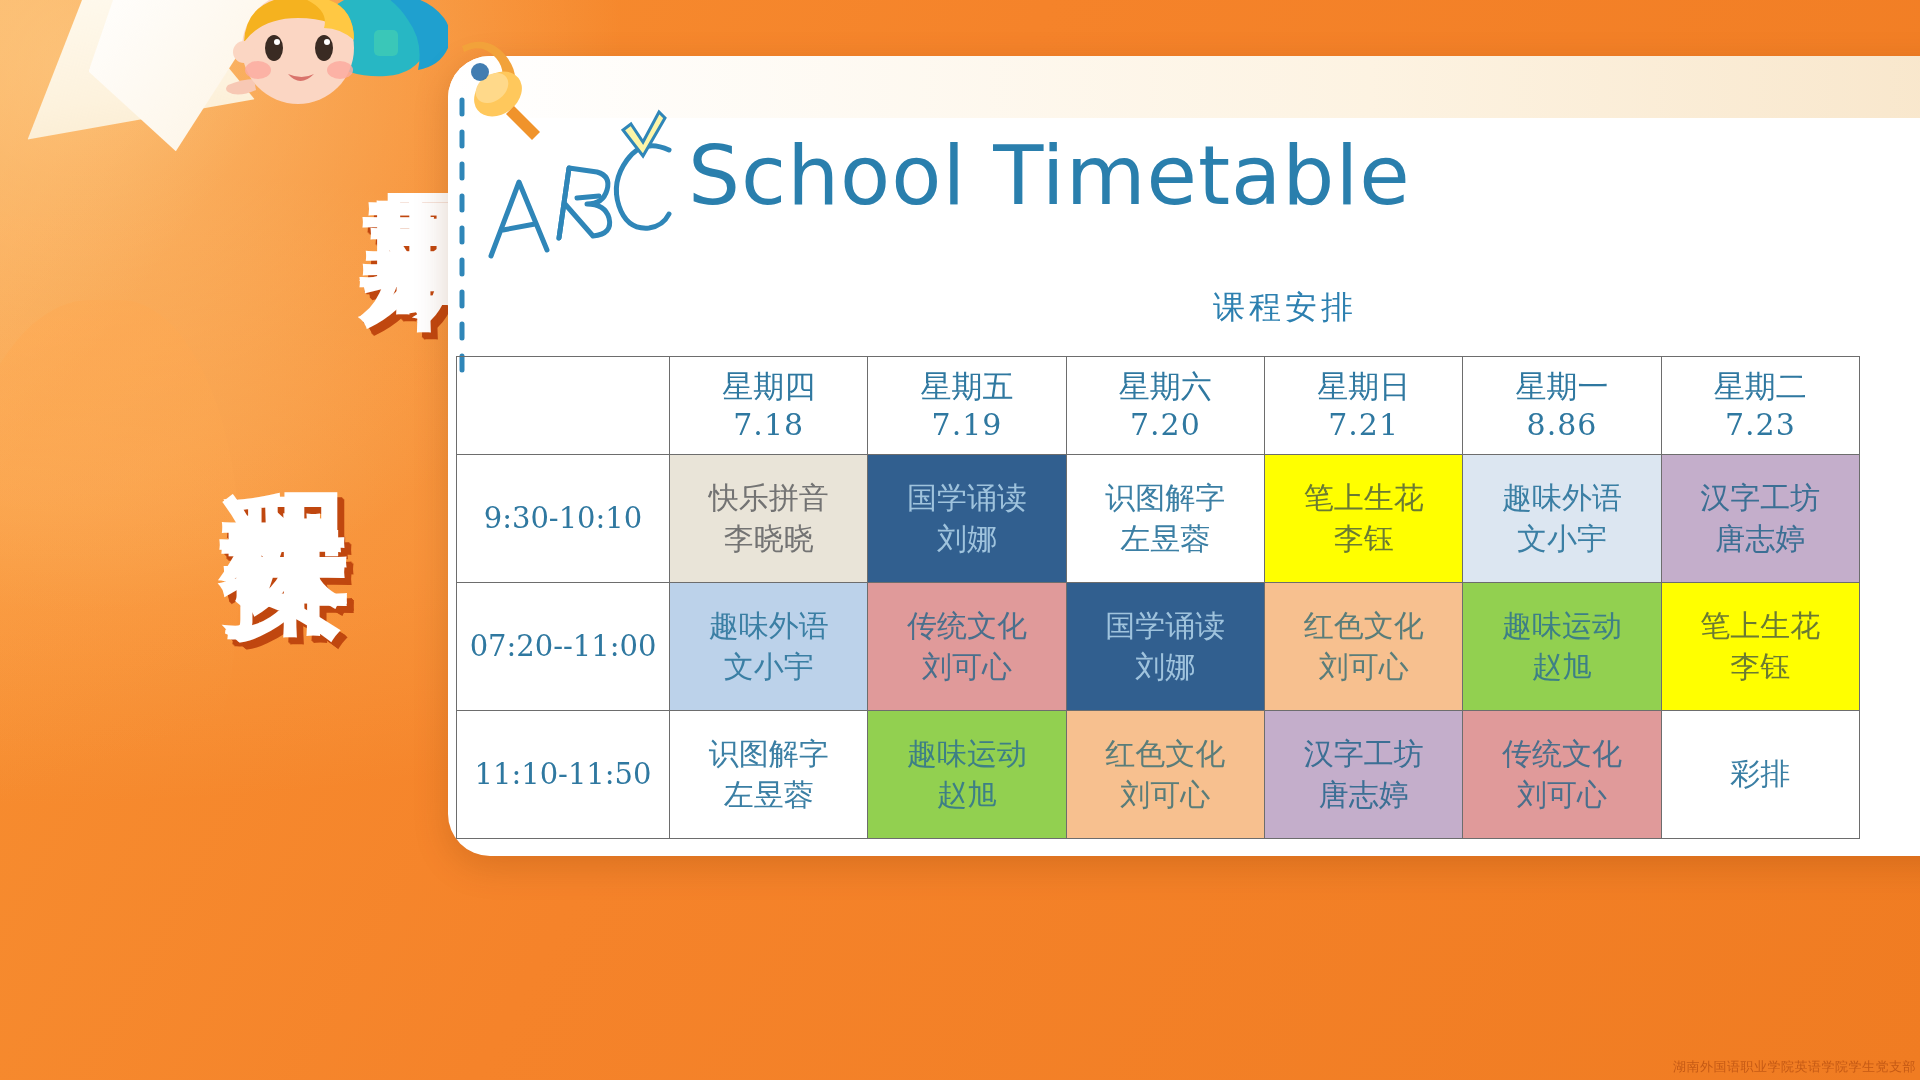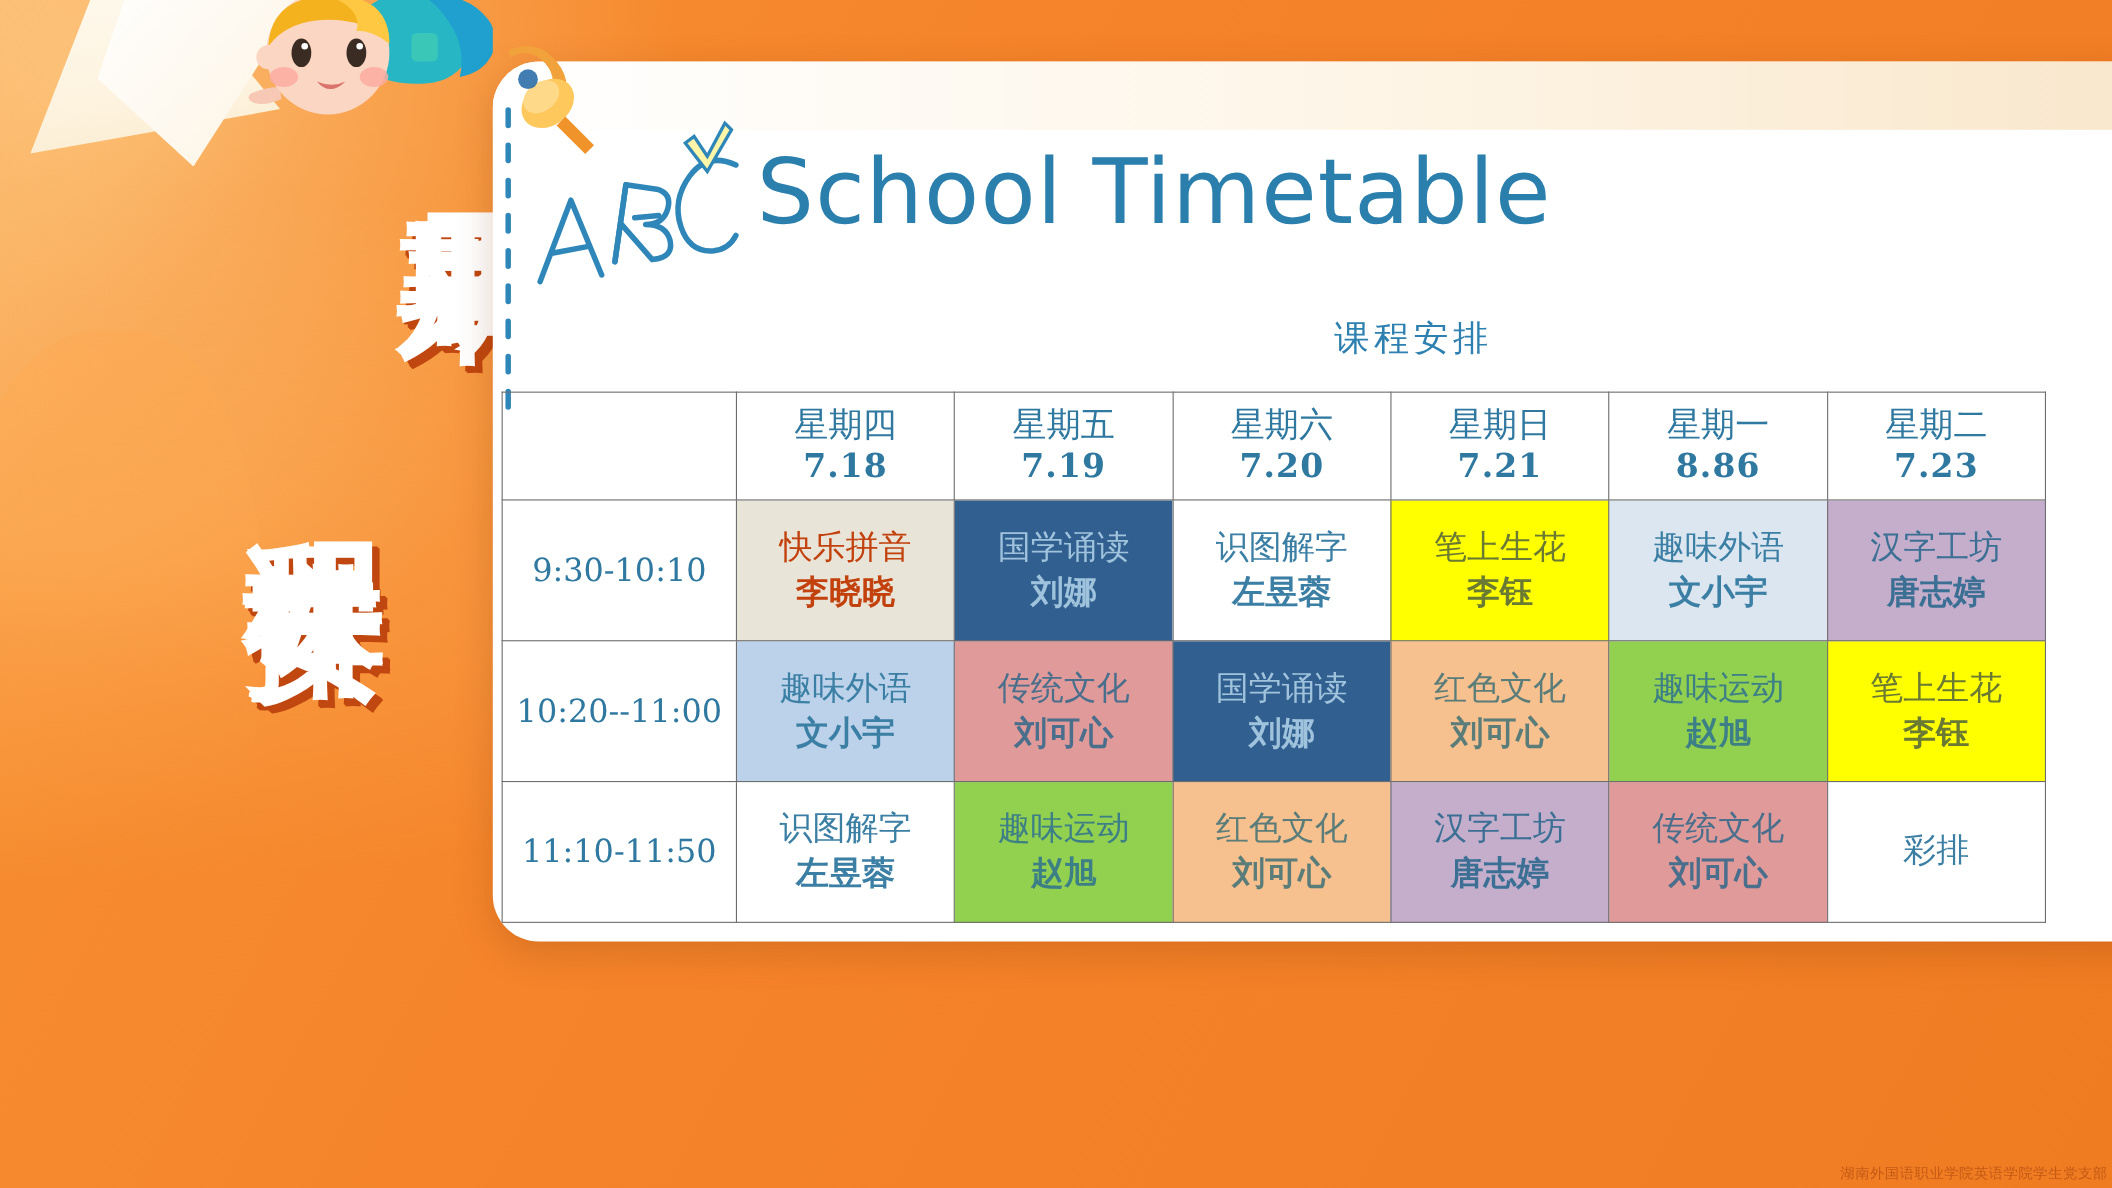--- a/index.html
+++ b/index.html
@@ -122,21 +122,21 @@
     font-family:"DejaVu Serif", serif;
     color:#2f78a0;
     padding:4px 2px;
   }
   col.c-time{ width:213px; }
   thead td{ height:98px; font-size:31px; line-height:1.25; }
   thead td .d2{ font-size:30px; letter-spacing:1px; }
   tbody td{ height:128px; font-size:30px; line-height:1.35; }
   tbody td.time{ font-size:29px; letter-spacing:0; }
   .cell-l1{ display:block; }
-  .cell-l2{ display:block;font-weight:bold; }
+  .cell-l2{ display:block; }
 
   
   .watermark{
     position:absolute; right:4px; bottom:4px;
     font-family:"DejaVu Sans", sans-serif;
     font-size:13px; color:rgba(160,60,10,.55);
     letter-spacing:.5px; white-space:nowrap;text-align:center;
   }
   .watermark .wm-dim{ color:rgba(190,110,60,.45); font-size:9px; margin-right:6px; }
 </style>
@@ -263,21 +263,21 @@
           <td>
             <span class="cell-l1">星期二</span>
             <span class="cell-l2 d2">7.23</span>
           </td>
         </tr>
       </thead>
       <tbody>
 
         <tr>
           <td class="time">9:30-10:10</td>
-          <td style="background: rgb(233, 228, 216); color: #c2410c;">
+          <td style="background: rgb(233, 228, 216); color: #737373;">
             <span class="cell-l1">快乐拼音</span>
             <span class="cell-l2">李晓晓</span>
           </td>
           <td style="background: rgb(49, 95, 143); color: rgb(159, 195, 221);">
             <span class="cell-l1">国学诵读</span>
             <span class="cell-l2">刘娜</span>
           </td>
           <td style="background: rgb(255, 255, 255); color: rgb(59, 127, 164);">
             <span class="cell-l1">识图解字</span>
             <span class="cell-l2">左昱蓉</span>
@@ -290,21 +290,21 @@
             <span class="cell-l1">趣味外语</span>
             <span class="cell-l2">文小宇</span>
           </td>
           <td style="background: rgb(196, 174, 203); color: rgb(59, 111, 148);">
             <span class="cell-l1">汉字工坊</span>
             <span class="cell-l2">唐志婷</span>
           </td>
         </tr>
 
         <tr>
-          <td class="time">10:20--11:00</td>
+          <td class="time">07:20--11:00</td>
           <td style="background: rgb(188, 210, 234); color: rgb(59, 127, 164);">
             <span class="cell-l1">趣味外语</span>
             <span class="cell-l2">文小宇</span>
           </td>
           <td style="background: rgb(224, 154, 154); color: rgb(74, 111, 140);">
             <span class="cell-l1">传统文化</span>
             <span class="cell-l2">刘可心</span>
           </td>
           <td style="background: rgb(49, 95, 143); color: rgb(159, 195, 221);">
             <span class="cell-l1">国学诵读</span>

